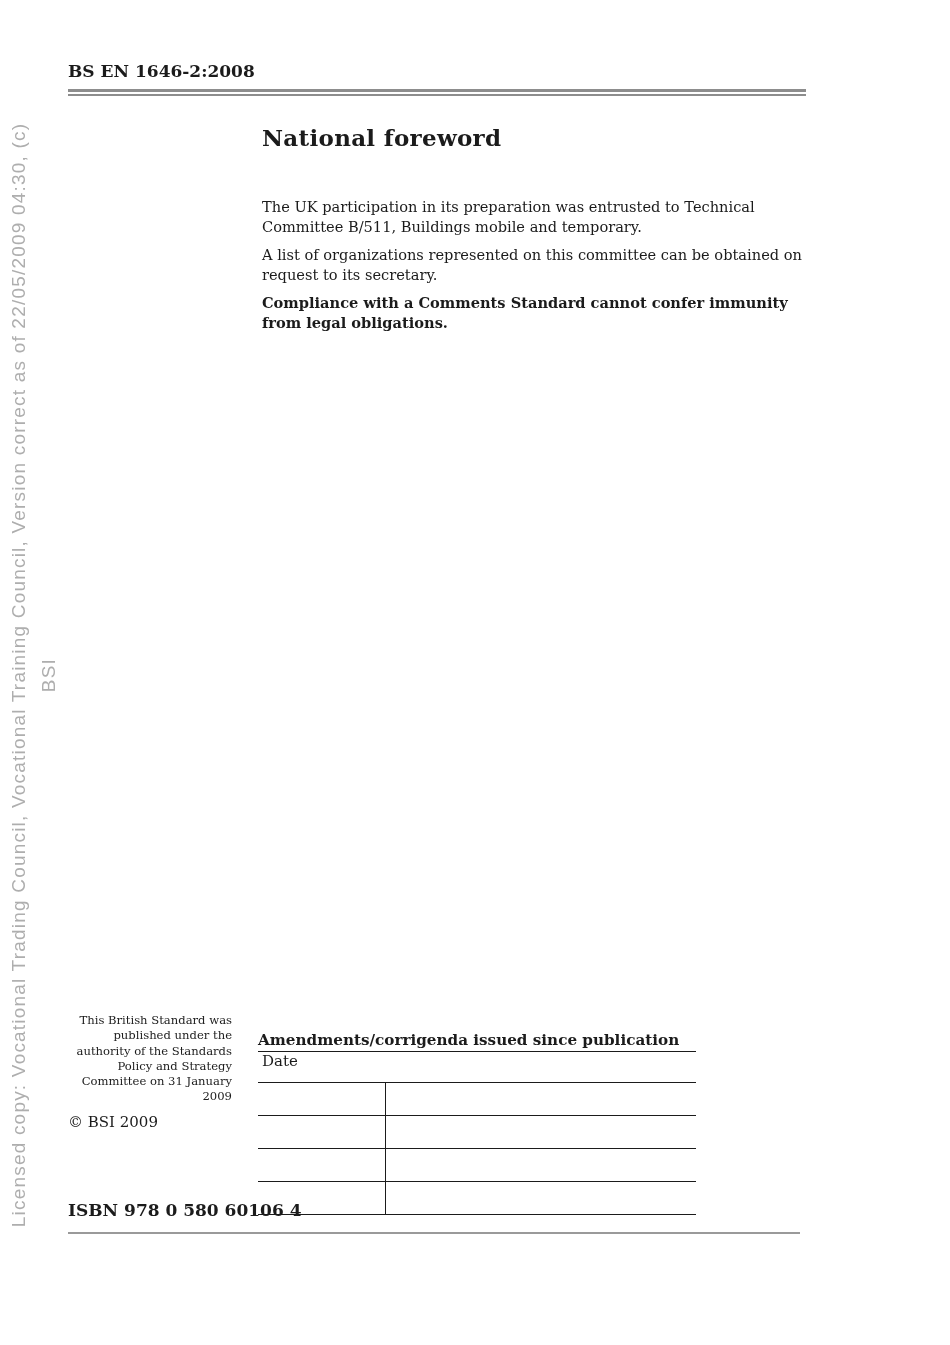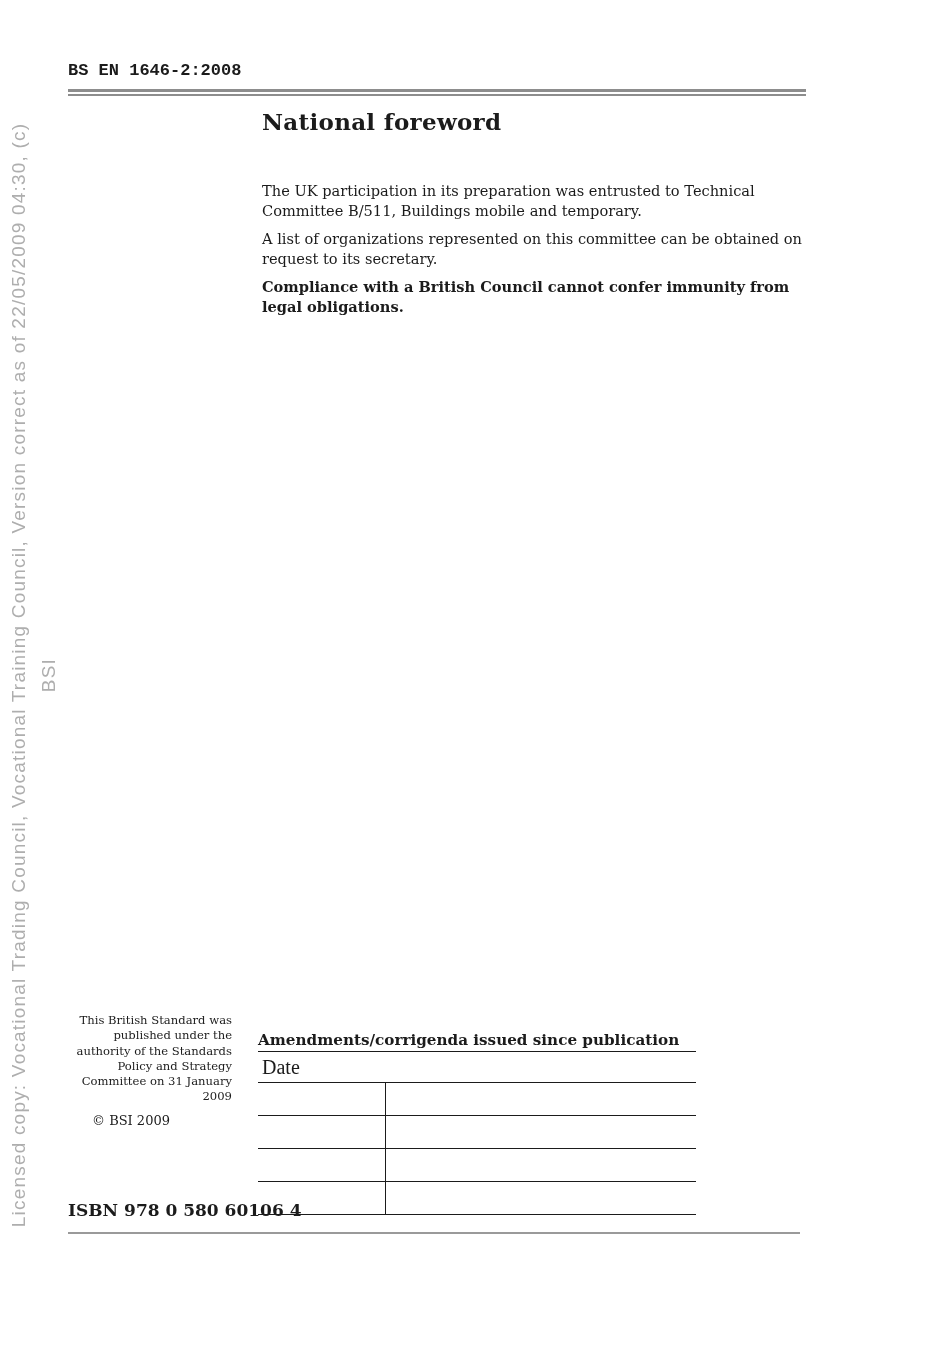--- a/index.html
+++ b/index.html
@@ -31,37 +31,36 @@
     white-space: nowrap;
   }
 
   
   .doc-number {
     position: absolute;
     left: 68px;
     top: 61px;
     font-size: 17px;
     font-weight: bold;
-    font-family: Liberation Mono, monospace;
   }
   .double-rule {
     position: absolute;
     left: 68px;
     top: 89px;
     width: 738px;
     height: 7px;
     border-top: 3px solid #8d8d8d;
     border-bottom: 2px solid #8d8d8d;
   }
 
   
   .main-col {
     position: absolute;
     left: 262px;
-    top: 108px;
+    top: 124px;
     width: 548px;
   }
   .page-title {
     font-size: 23px;
     font-weight: bold;
     margin-bottom: 46px;
     letter-spacing: 0.3px;
   }
   .para {
     font-size: 14.6px;
@@ -77,22 +76,21 @@
     top: 1013px;
     width: 164px;
     font-size: 11.6px;
     line-height: 15.3px;
     text-align: right;
   }
   .copyright {
     position: absolute;
     left: 68px;
     top: 1113px;
-    font-size: 13px;
-    margin-left: 24px;
+    font-size: 15px;
   }
   .isbn {
     position: absolute;
     left: 68px;
     top: 1200px;
     font-size: 17px;
     font-weight: bold;
   }
 
   
@@ -106,24 +104,23 @@
   .amend-table {
     position: absolute;
     left: 258px;
     top: 1051px;
     width: 438px;
     border-top: 1.5px solid #1b1b1b;
   }
   .amend-header-row {
     display: flex;
     height: 31px;
-    align-items: center;
+    align-items: flex-start;
     border-bottom: 1.5px solid #1b1b1b;
-    font-size: 20px;
-    font-family: Liberation Serif, serif;
+    font-size: 15px;
   }
   .amend-header-row .col-date { width: 127px; padding-left: 4px; }
   .amend-header-row .col-comments { flex: 1; padding-left: 5px; }
   .amend-row {
     display: flex;
     height: 33px;
     border-bottom: 1.5px solid #1b1b1b;
   }
   .amend-row .cell-date { width: 127px; }
   .amend-row .cell-comments { flex: 1; border-left: 1.5px solid #1b1b1b; }
@@ -147,21 +144,21 @@
     <div>BSI</div>
   </div>
 
   <div class="doc-number">BS EN 1646-2:2008</div>
   <div class="double-rule"></div>
 
   <div class="main-col">
     <div class="page-title">National foreword</div>
     <p class="para">The UK participation in its preparation was entrusted to Technical Committee B/511, Buildings mobile and temporary.</p>
     <p class="para">A list of organizations represented on this committee can be obtained on request to its secretary.</p>
-    <p class="para bold">Compliance with a British Council cannot confer immunity from legal obligations.</p>
+    <p class="para bold">Compliance with a Comments Standard cannot confer immunity from legal obligations.</p>
   </div>
 
   <div class="pub-note">This British Standard was published under the authority of the Standards Policy and Strategy Committee on 31 January 2009</div>
   <div class="copyright">© BSI 2009</div>
 
   <div class="amend-heading">Amendments/corrigenda issued since publication</div>
 
   <div class="amend-table">
     <div class="amend-header-row">
       <div class="col-date">Date</div>

